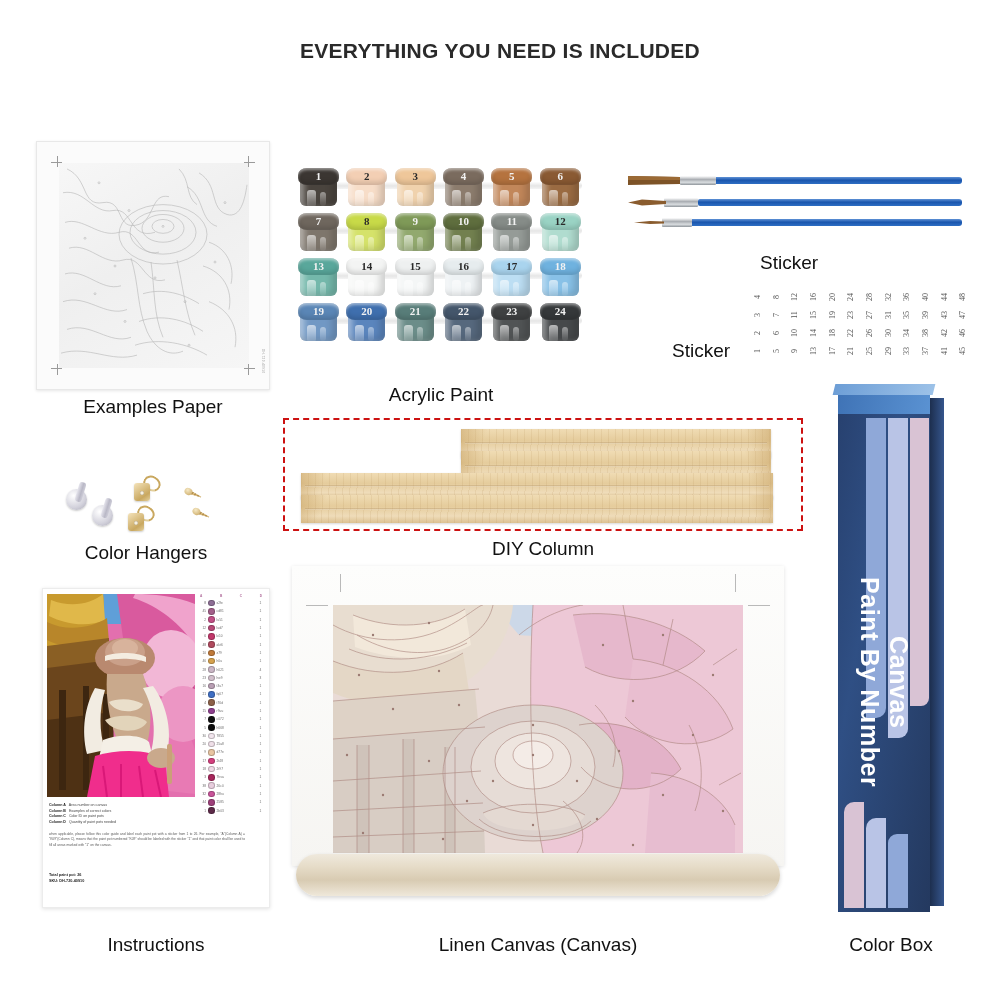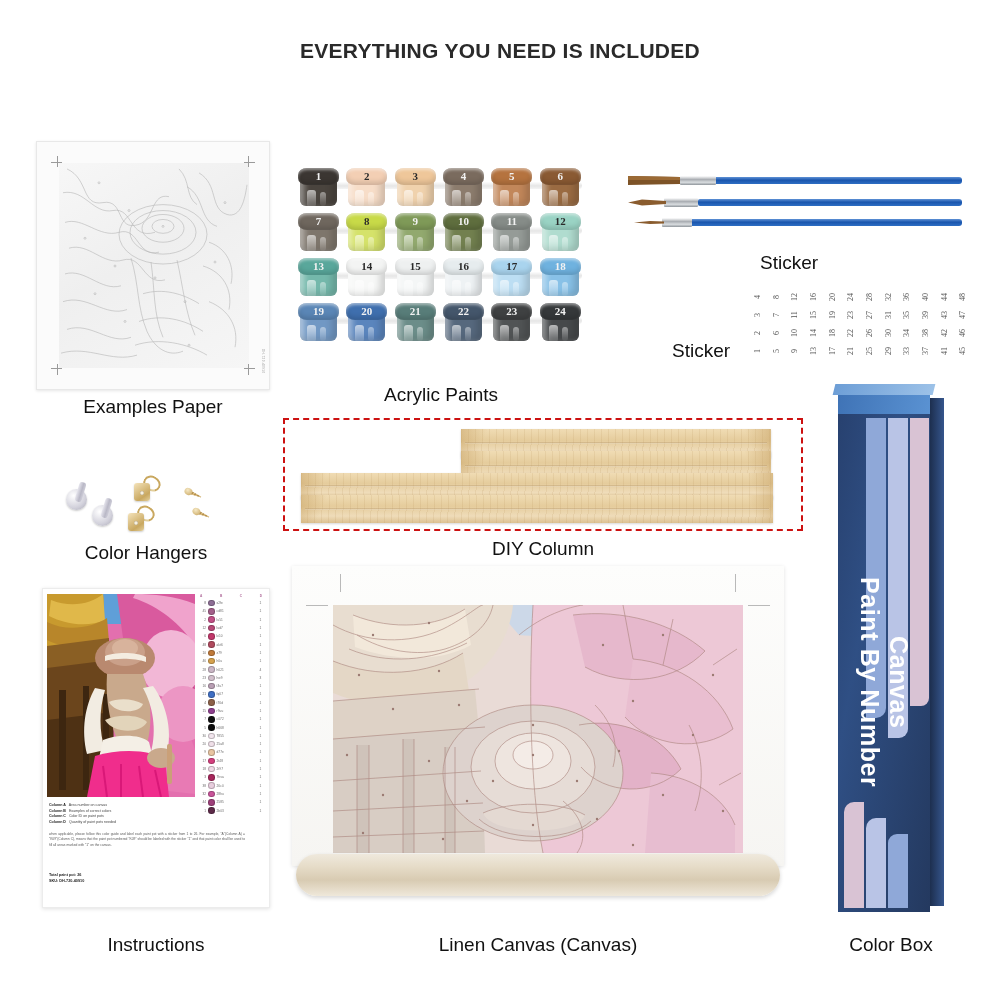--- a/index.html
+++ b/index.html
@@ -569,21 +569,21 @@
       <div class="pot" style="left: 243.667px;">
         <div class="pot-body" style="background:#46494b">
           <div class="pot-gloss"></div>
           <div class="pot-gloss2"></div>
         </div>
         <div class="pot-lid" style="background:#35383a"></div>
         <div class="pot-num" style="color:#f2f2f2">24</div>
       </div>
     </div>
   </div>
-<div class="caption" style="left:296px; top:384px; width:290px;">Acrylic Paints</div>
+<div class="caption" style="left:296px; top:384px; width:290px;">Acrylic Paint</div>
 
 <div class="brushes">
   <div class="brush" style="left:0; top:4px; width:340px;">
     <div class="brush-handle" style="width:248px;"></div>
     <div class="brush-ferrule" style="left:58px; width:36px;"></div>
     <svg class="brush-tip" style="left:6px; top:-1px;" width="56" height="11" viewBox="0 0 56 11">
       <path d="M0 1 L52 2 L52 9 L0 10 Z" fill="#7d5327"></path>
       <path d="M0 1 L52 2 L52 5 L0 5 Z" fill="#9b6a35"></path>
     </svg>
   </div>

